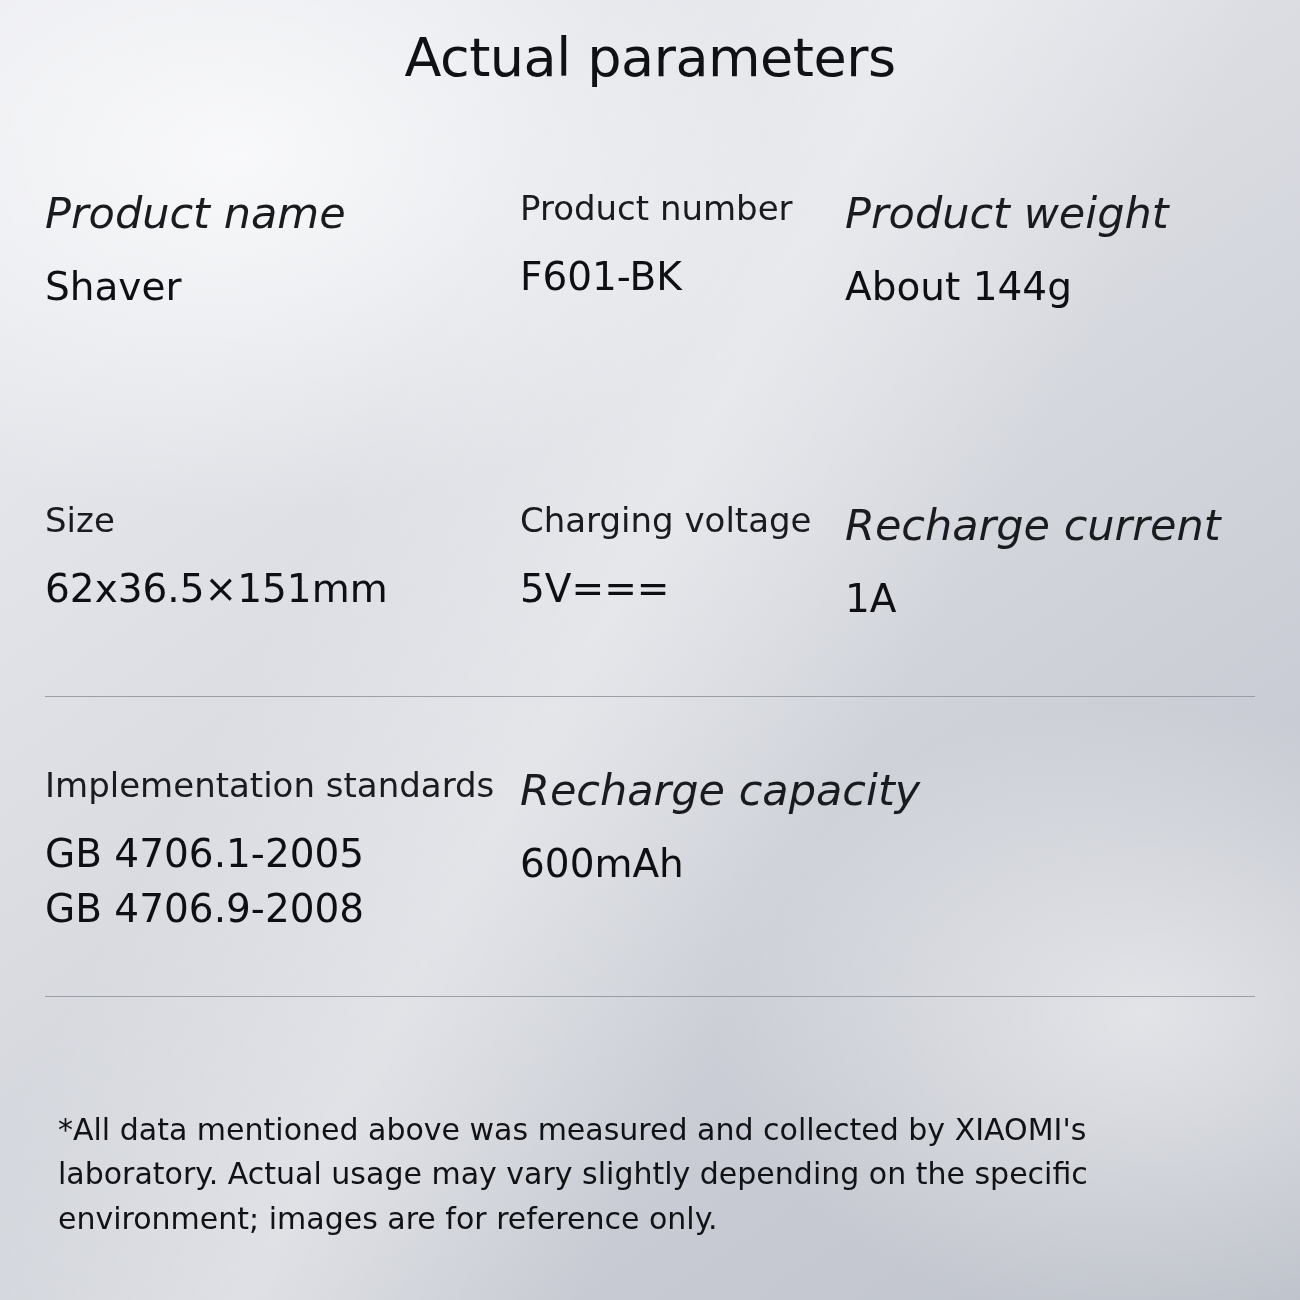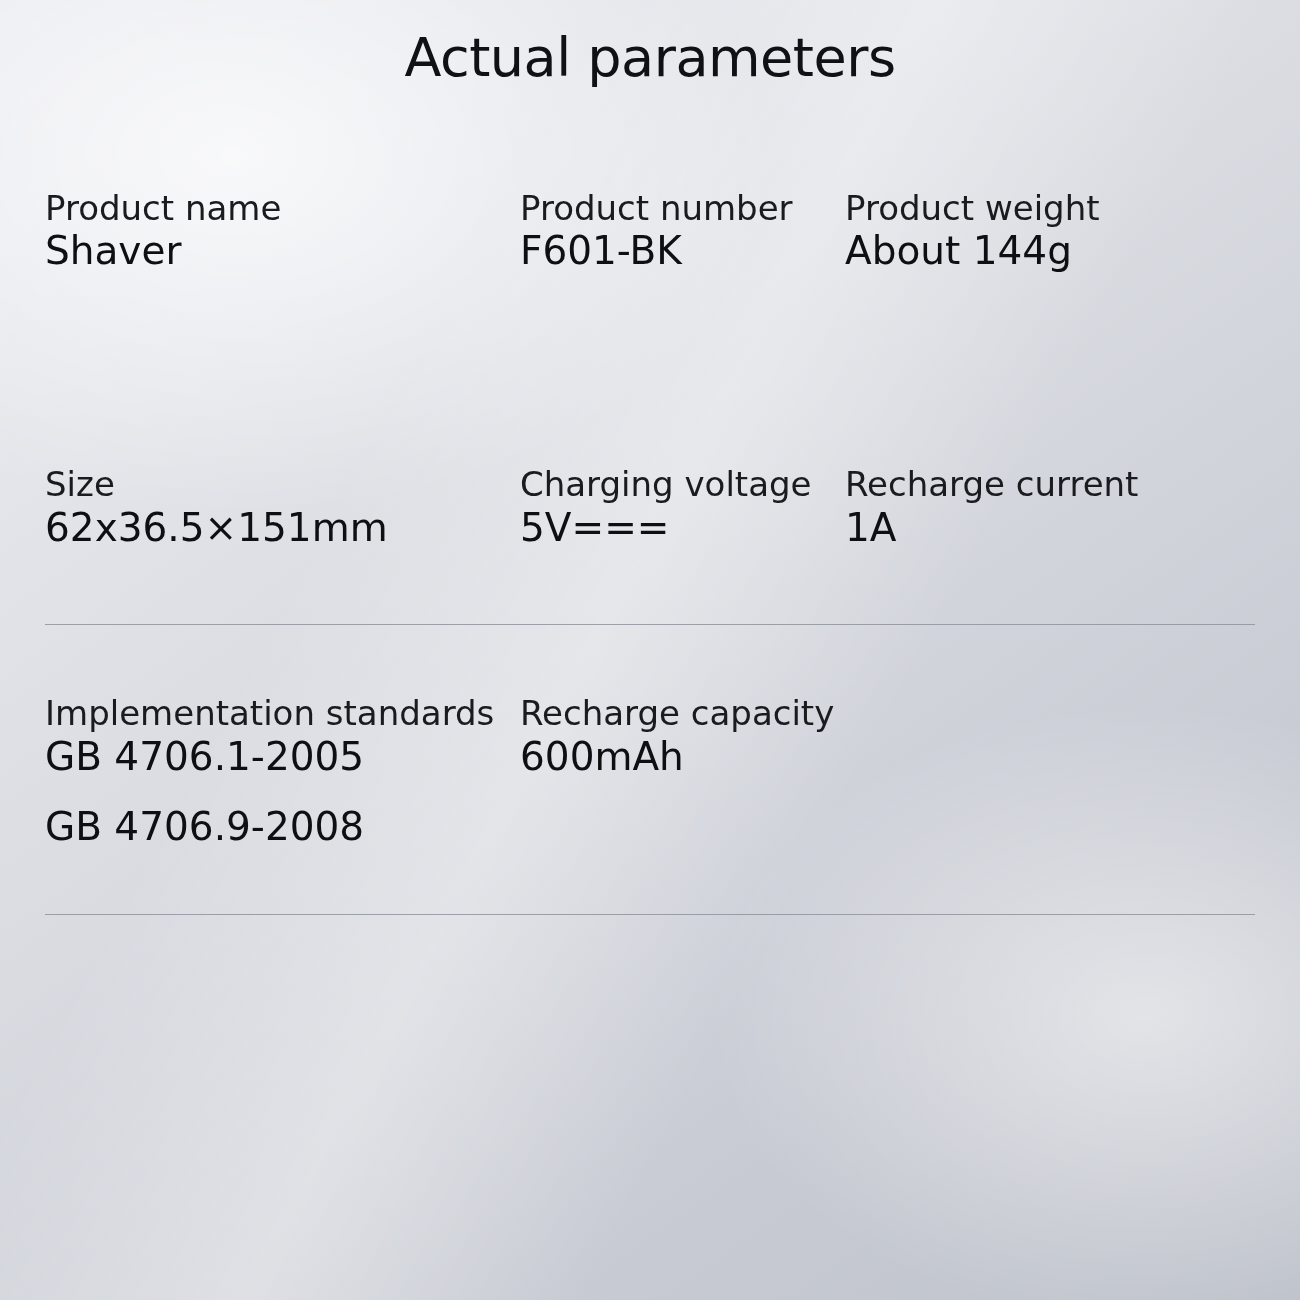--- a/index.html
+++ b/index.html
@@ -59,31 +59,33 @@
   .c3 { width: 410px; }
 
   .label {
     font-size: 34px;
     font-weight: 400;
     color: #1a1b1f;
     line-height: 1.1;
     white-space: nowrap;
   }
   .label.big {
-    font-size: 34px;
+    font-size: 43px;
+    font-style: italic;
   }
   .value {
+    margin-top: 26px;
     font-size: 39px;
     font-weight: 400;
     color: #0e0f12;
     line-height: 1.25;
     white-space: nowrap;
   }
   .value.sub {
-    margin-top: 22px;
+    margin-top: 6px;
   }
   .spacer-1 { height: 190px; }
   .spacer-2 { height: 72px; }
   .spacer-3 { height: 70px; }
 
   .divider {
     height: 1px;
     background: #8f939b;
     opacity: 0.85;
     width: 1210px;
@@ -153,13 +155,14 @@
       <div class="cell c2">
         <div class="label big">Recharge capacity</div>
         <div class="value">600mAh</div>
       </div>
     </div>
 
     <div style="height:62px"></div>
     <div class="divider"></div>
   </div>
 
+  <div class="footnote">*All data mentioned above was measured and collected by XIAOMI's laboratory. Actual usage may vary slightly depending on the specific environment; images are for reference only.</div>
 </div>
 
 </body></html>

